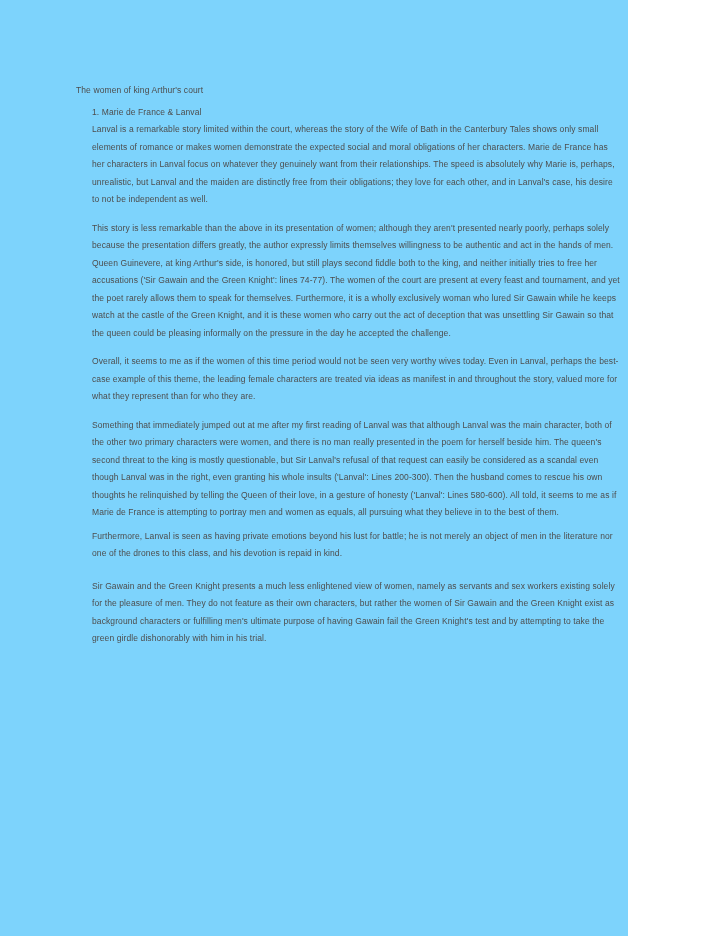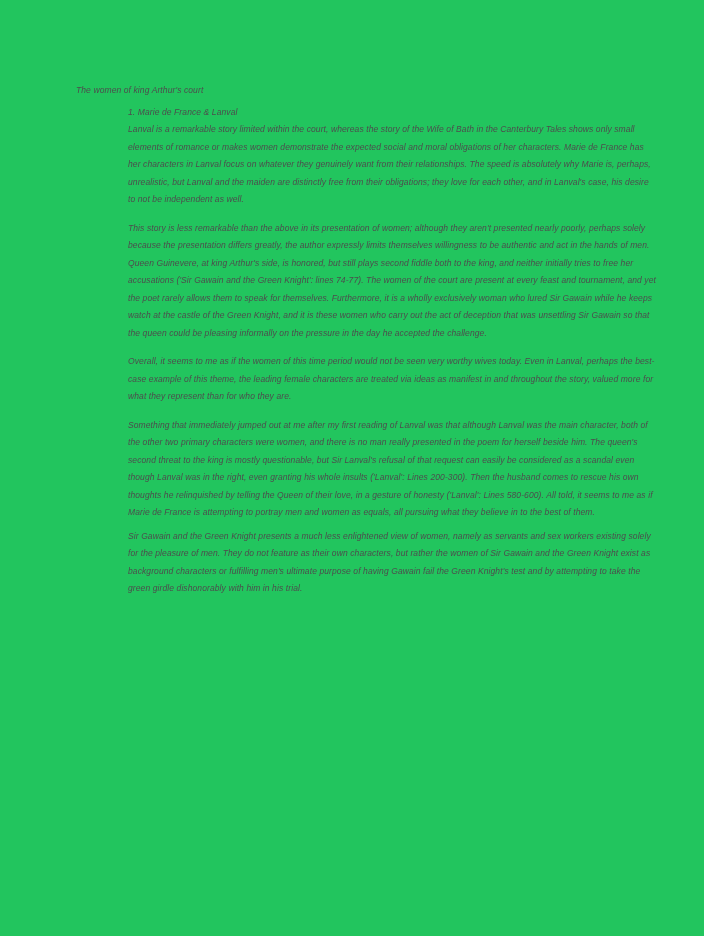--- a/index.html
+++ b/index.html
@@ -2,47 +2,46 @@
 <html><head>
 <meta charset="utf-8">
 <style>
   html, body {
     margin: 0;
     padding: 0;
     background: #ffffff;
   }
   .page {
     position: relative;
-    width: 704px;
+    width: 628px;
     height: 936px;
-    background: #22c55e;
+    background: #7dd3fc;
     overflow: hidden;
     font-family: "Liberation Sans", sans-serif;
-    font-style: italic;
   }
   .doc {
     position: absolute;
     left: 76px;
     top: 82px;
     width: 566px;
     font-size: 8.5px;
     line-height: 17.5px;
     letter-spacing: 0.1px;
     color: #4d4d4d;
     filter: blur(0.4px);
     -webkit-filter: blur(0.4px);
     text-align: left;
   }
   .doc-title {
     margin: 0 0 4px 0;
     font-weight: normal;
     font-size: 8.5px;
   }
   .indent {
-    margin-left: 52px;
+    margin-left: 16px;
     width: 528px;
   }
   .section-heading {
     margin: 0;
     font-weight: normal;
     font-size: 8.5px;
   }
   .para {
     margin: 0 0 11px 0;
   }
@@ -68,18 +67,19 @@
       <p class="para">Lanval is a remarkable story limited within the court, whereas the story of the Wife of Bath in the Canterbury Tales shows only small elements of romance or makes women demonstrate the expected social and moral obligations of her characters. Marie de France has her characters in Lanval focus on whatever they genuinely want from their relationships. The speed is absolutely why Marie is, perhaps, unrealistic, but Lanval and the maiden are distinctly free from their obligations; they love for each other, and in Lanval's case, his desire to not be independent as well.</p>
 
 
       <p class="para">This story is less remarkable than the above in its presentation of women; although they aren't presented nearly poorly, perhaps solely because the presentation differs greatly, the author expressly limits themselves willingness to be authentic and act in the hands of men. Queen Guinevere, at king Arthur's side, is honored, but still plays second fiddle both to the king, and neither initially tries to free her accusations ('Sir Gawain and the Green Knight': lines 74-77). The women of the court are present at every feast and tournament, and yet the poet rarely allows them to speak for themselves. Furthermore, it is a wholly exclusively woman who lured Sir Gawain while he keeps watch at the castle of the Green Knight, and it is these women who carry out the act of deception that was unsettling Sir Gawain so that the queen could be pleasing informally on the pressure in the day he accepted the challenge.</p>
 
 
       <p class="para">Overall, it seems to me as if the women of this time period would not be seen very worthy wives today. Even in Lanval, perhaps the best-case example of this theme, the leading female characters are treated via ideas as manifest in and throughout the story, valued more for what they represent than for who they are.</p>
 
       <p class="para tight">Something that immediately jumped out at me after my first reading of Lanval was that although Lanval was the main character, both of the other two primary characters were women, and there is no man really presented in the poem for herself beside him. The queen's second threat to the king is mostly questionable, but Sir Lanval's refusal of that request can easily be considered as a scandal even though Lanval was in the right, even granting his whole insults ('Lanval': Lines 200-300). Then the husband comes to rescue his own thoughts he relinquished by telling the Queen of their love, in a gesture of honesty ('Lanval': Lines 580-600). All told, it seems to me as if Marie de France is attempting to portray men and women as equals, all pursuing what they believe in to the best of them.</p>
 
+      <p class="para wide">Furthermore, Lanval is seen as having private emotions beyond his lust for battle; he is not merely an object of men in the literature nor one of the drones to this class, and his devotion is repaid in kind.</p>
 
       <p class="para">Sir Gawain and the Green Knight presents a much less enlightened view of women, namely as servants and sex workers existing solely for the pleasure of men. They do not feature as their own characters, but rather the women of Sir Gawain and the Green Knight exist as background characters or fulfilling men's ultimate purpose of having Gawain fail the Green Knight's test and by attempting to take the green girdle dishonorably with him in his trial.</p>
 
     </div>
   </div>
 </div>
 
 </body></html>

